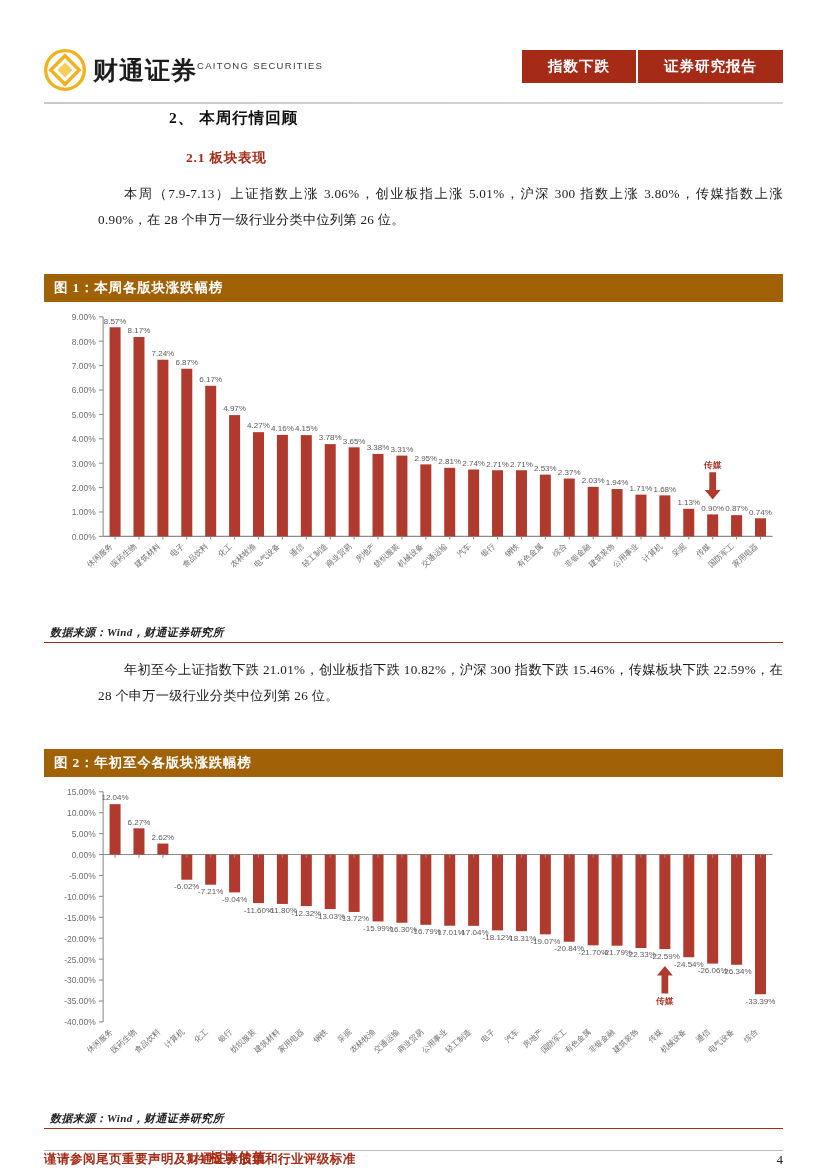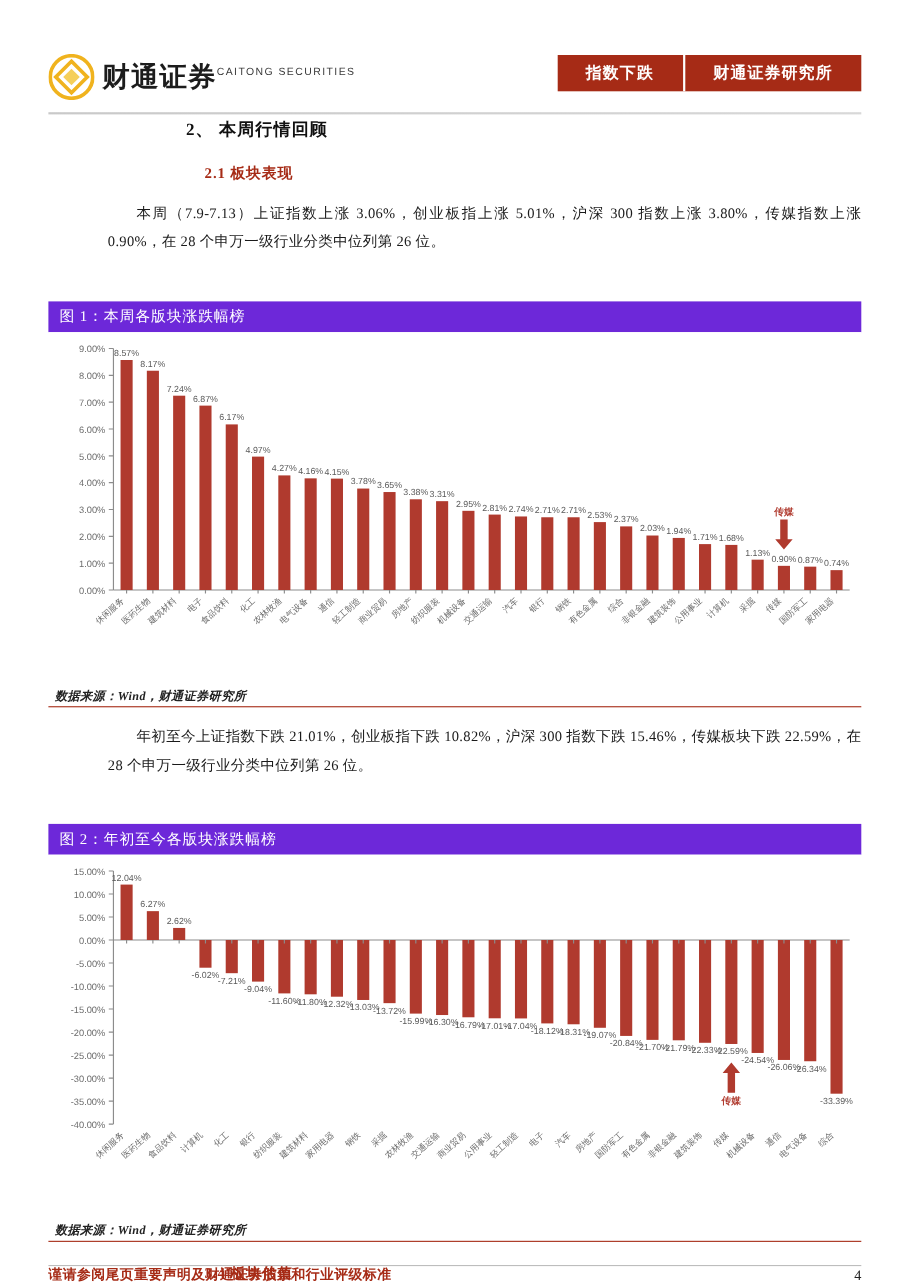--- a/index.html
+++ b/index.html
@@ -80,24 +80,24 @@
     text-align: justify;
     margin-top: 14px;
     margin-left: 54px;
     text-indent: 26px;
     letter-spacing: 0.3px;
   }
 
   
   .fig-block { margin-top: 16px; }
   .fig-title {
-    background: #6d28d9;
+    background: #a16207;
     color: #fff;
     font-family: "Liberation Serif", serif;
-    font-weight: normal;
+    font-weight: bold;
     font-size: 13.5px;
     letter-spacing: 0.8px;
     padding: 5px 10px;
     margin-top: 40px;
   }
   .fig-body {
     border-bottom: 1.5px solid #a62b16;
     position: relative;
     background: #fff;
   }
@@ -153,21 +153,21 @@
           <path d="M50 32 L68 50 L50 68 L32 50 Z" fill="#f5cf5a"></path>
         </svg>
       </span>
       <span class="logo-text">
         <span class="logo-cn">财通证券</span>
         <span class="logo-en">CAITONG SECURITIES</span>
       </span>
     </div>
     <div class="badges">
       <div class="badge">指数下跌</div>
-      <div class="badge">财通证券研究所</div>
+      <div class="badge">证券研究报告</div>
     </div>
   </div>
   <div class="header-rule"></div>
 
   <div class="content">
 
     <h2 class="sec">2、 本周行情回顾</h2>
     <h3 class="sub">2.1  板块表现</h3>
     <p class="para">本周（7.9-7.13）上证指数上涨 3.06%，创业板指上涨 5.01%，沪深 300 指数上涨 3.80%，传媒指数上涨 0.90%，在 28 个申万一级行业分类中位列第 26 位。</p>
 

